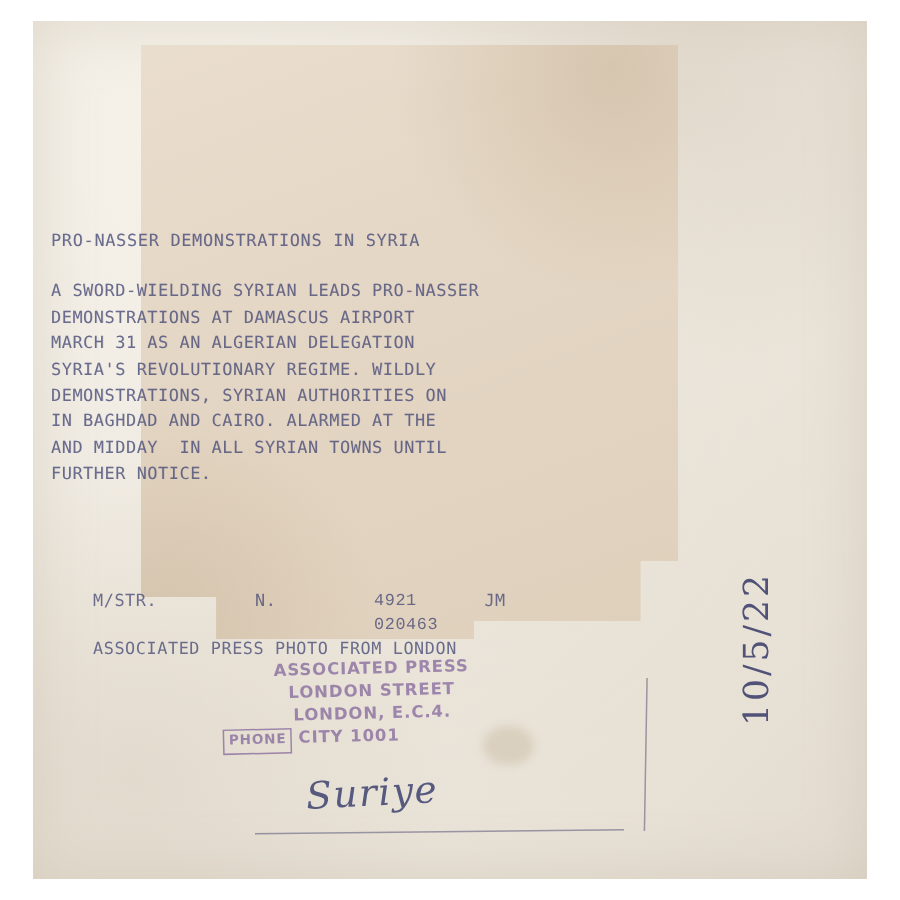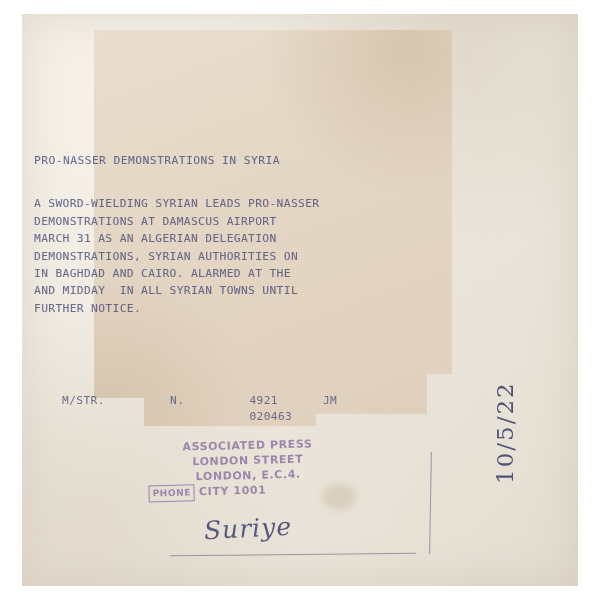--- a/index.html
+++ b/index.html
@@ -86,21 +86,21 @@
     color: #4c4f7a;
     font-family: "DejaVu Sans Mono", monospace;
     font-size: 11.2px;
     letter-spacing: 0.4px;
     line-height: 17.4px;
     text-transform: uppercase;
     opacity: 0.82;
     text-shadow: 0.4px 0.3px 0 rgba(90,85,130,0.22);
   }
   #typed-title {
-    margin-bottom: 26px;
+    margin-bottom: 16px;
     letter-spacing: 0.5px;
   }
   .typed-line { white-space: pre; }
 
   #credit-block {
     position: absolute;
     left: 40px;
     top: 379px;
     width: 330px;
     z-index: 6;
@@ -111,21 +111,21 @@
     line-height: 16px;
     text-transform: uppercase;
     opacity: 0.80;
   }
   .credit-ref {
     display: flex;
     gap: 16px;
   }
   .credit-ref .c1 { width: 96px; }
   .credit-ref .c2 { width: 66px; }
-  .credit-ref .c3 { width: 60px; }
+  .credit-ref .c3 { width: 60px; font-family: Liberation Mono, monospace; }
   .credit-ref .c4 { width: 72px; }
 
   
   #rubber-stamp {
     position: absolute;
     left: 120px;
     top: 424px;
     width: 212px;
     z-index: 7;
     color: #7a5a96;
@@ -220,33 +220,35 @@
   <div class="smudge" style="left:300px;top:470px;width:34px;height:26px;background:rgba(186,164,132,0.30);filter:blur(3px);"></div>
   <div class="smudge" style="left:108px;top:206px;width:18px;height:14px;background:rgba(186,164,132,0.25);filter:blur(3px);"></div>
 
   <div id="caption-slip"></div>
 
   <div id="typed-block">
     <div id="typed-title" class="typed-line">PRO-NASSER DEMONSTRATIONS IN SYRIA</div>
     <div class="typed-line">A SWORD-WIELDING SYRIAN LEADS PRO-NASSER</div>
     <div class="typed-line">DEMONSTRATIONS AT DAMASCUS AIRPORT</div>
     <div class="typed-line">MARCH 31 AS AN ALGERIAN DELEGATION</div>
+    <div class="typed-line">SYRIA'S REVOLUTIONARY REGIME. WILDLY</div>
     <div class="typed-line">DEMONSTRATIONS, SYRIAN AUTHORITIES ON</div>
     <div class="typed-line">IN BAGHDAD AND CAIRO. ALARMED AT THE</div>
     <div class="typed-line">AND MIDDAY  IN ALL SYRIAN TOWNS UNTIL</div>
     <div class="typed-line">FURTHER NOTICE.</div>
   </div>
 
   <div id="credit-block">
     <div class="credit-ref">
       <span class="c1">M/STR.</span>
       <span class="c2">N.</span>
       <span class="c3">4921  020463</span>
       <span class="c4">JM</span>
     </div>
+    <div>ASSOCIATED PRESS PHOTO FROM LONDON</div>
   </div>
 
   <div id="rubber-stamp">
     <div class="st-line">ASSOCIATED PRESS</div>
     <div class="st-line">LONDON STREET</div>
     <div class="st-line">LONDON, E.C.4.</div>
     <div class="st-line left">
       <span id="stamp-phone">PHONE</span><span>CITY 1001</span>
     </div>
   </div>

